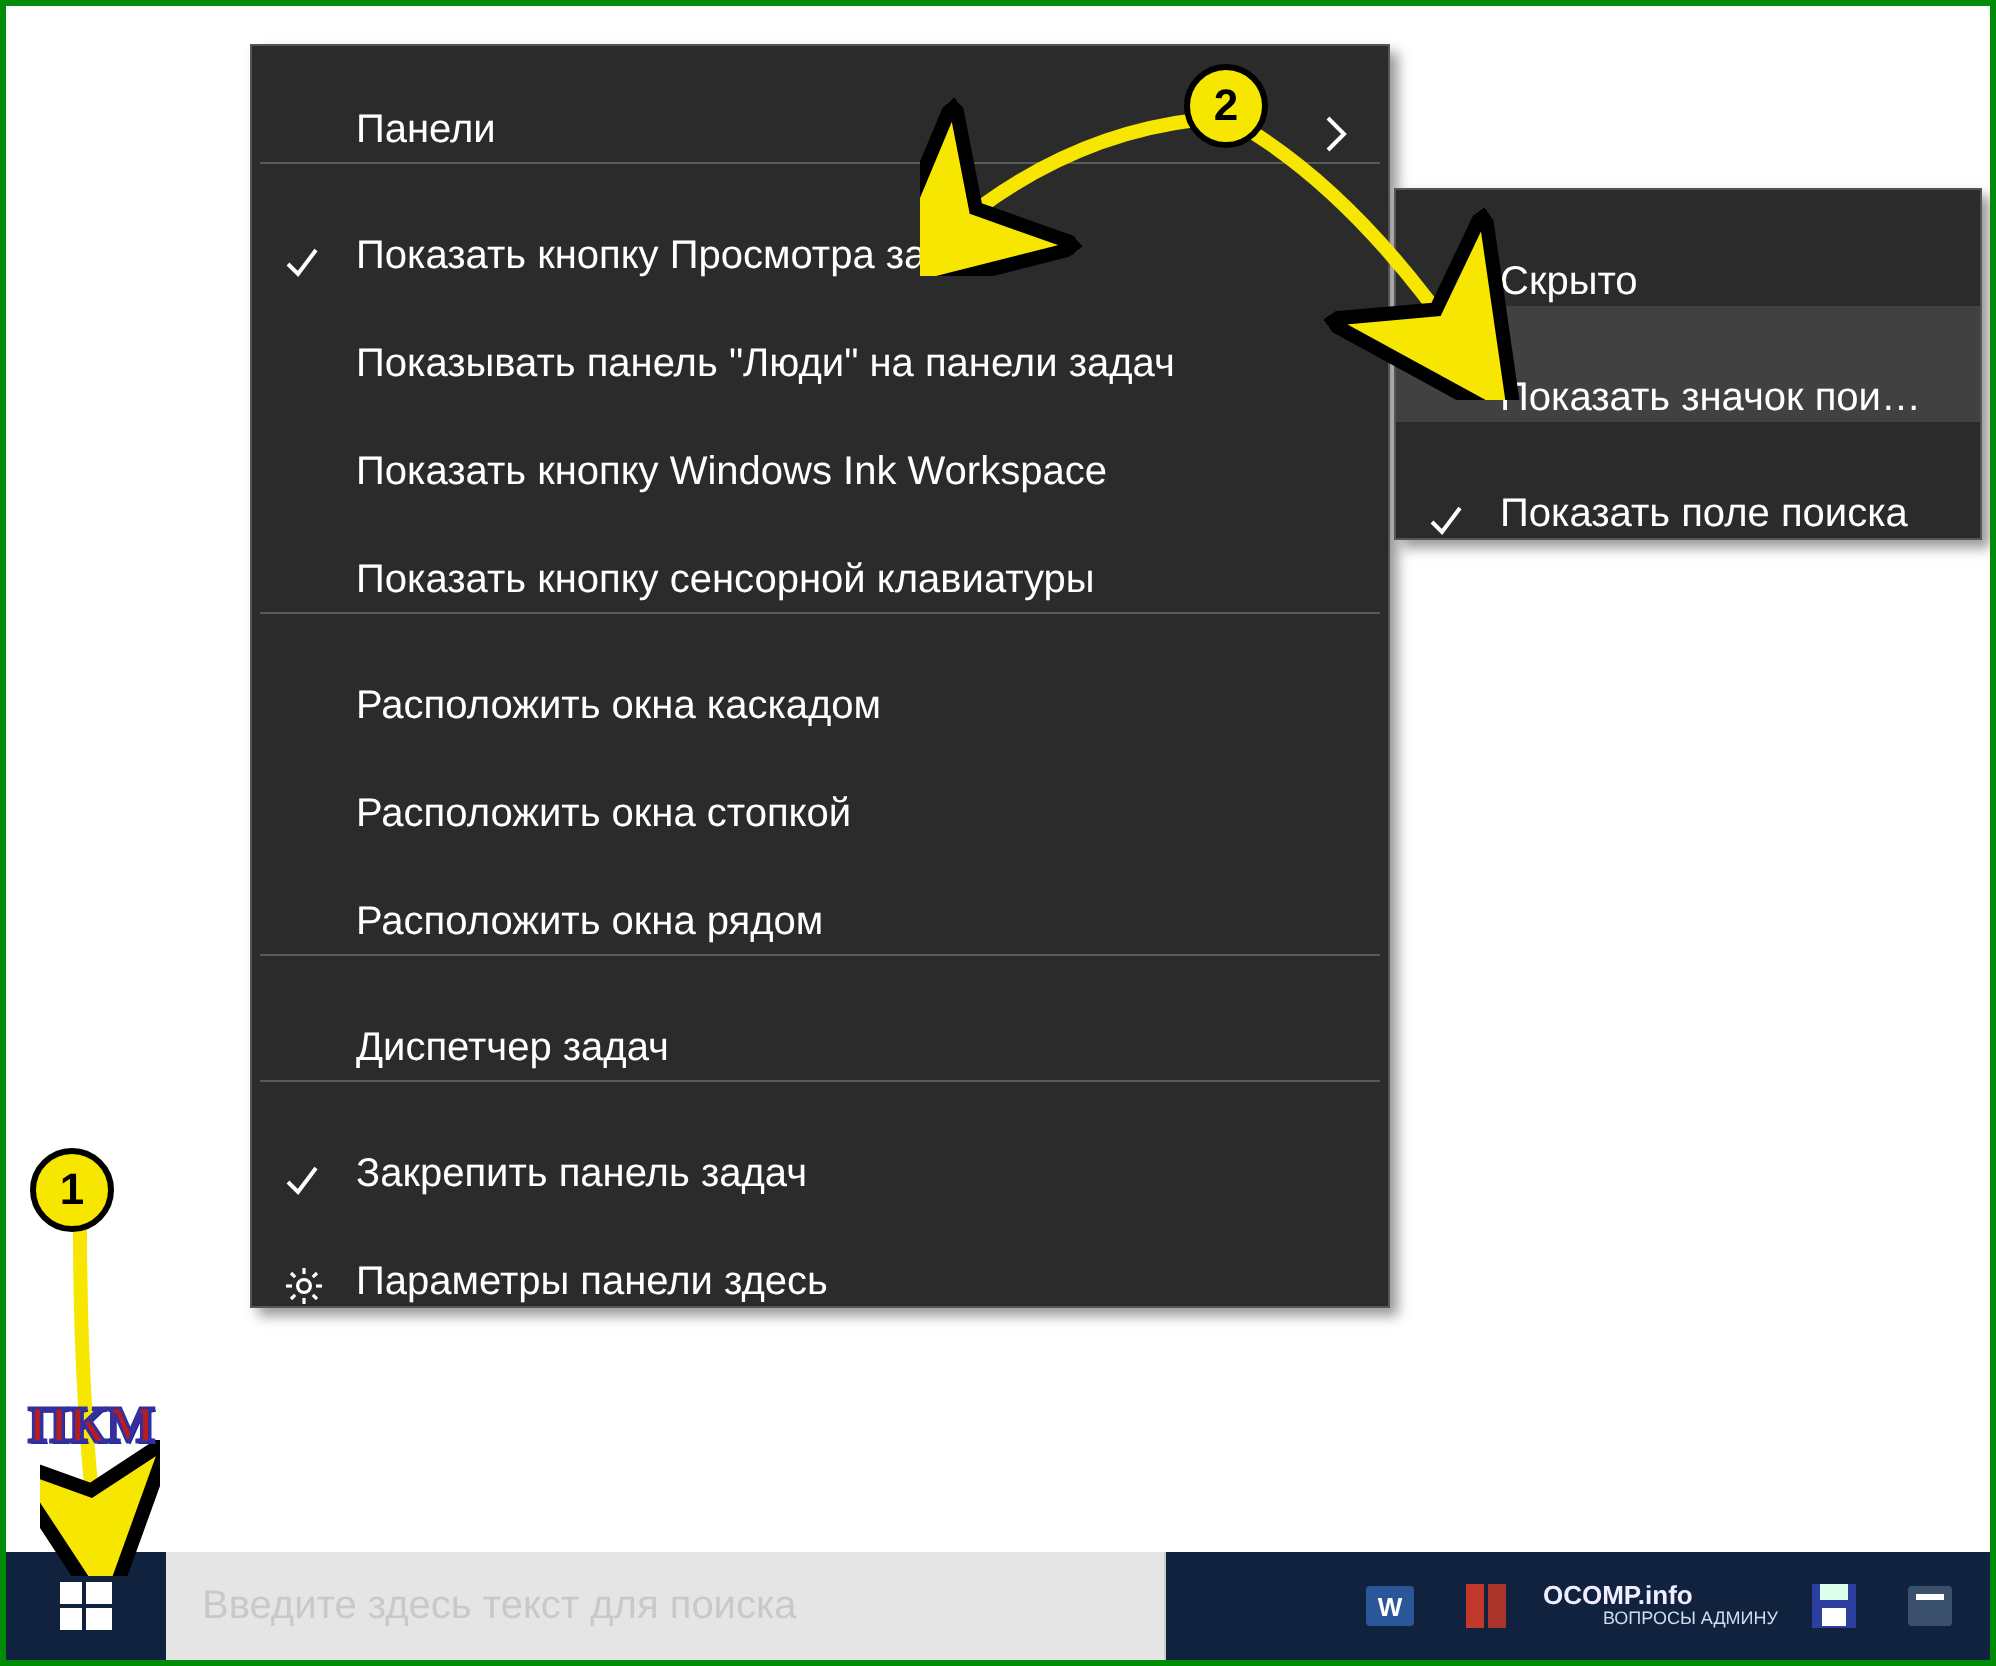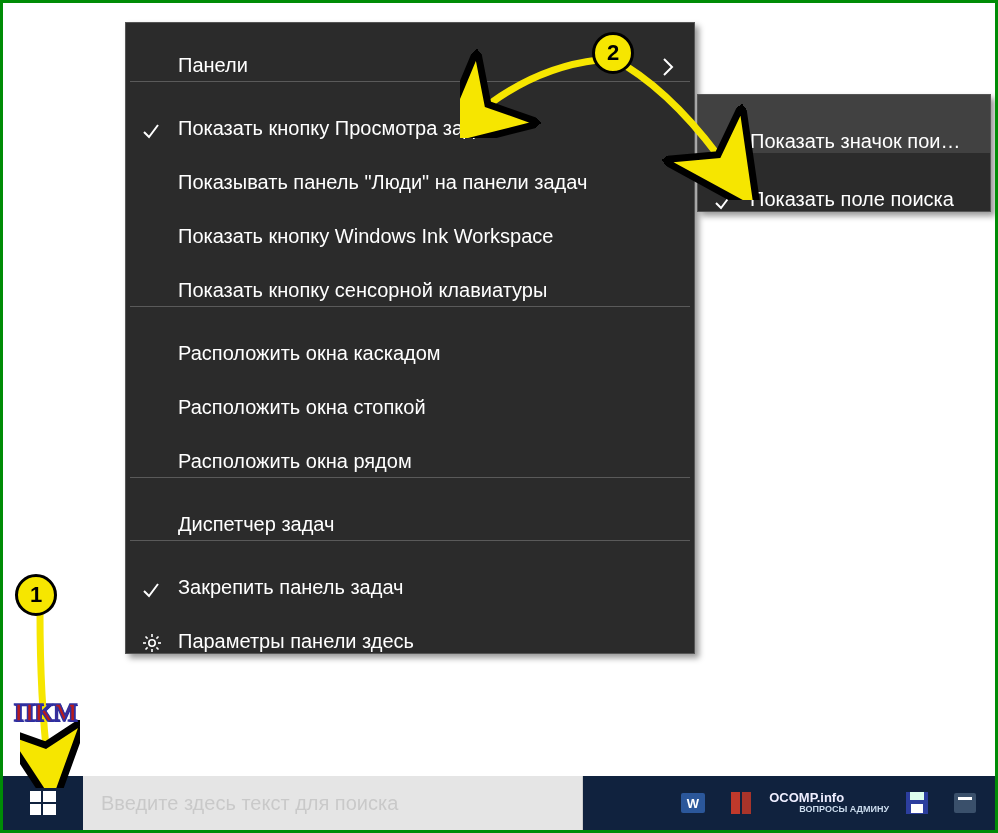--- a/index.html
+++ b/index.html
@@ -85,21 +85,21 @@
     flex: 1 1 auto;
     background: #10223e;
     display: flex;
     align-items: center;
     justify-content: flex-end;
     padding-right: 10px;
     gap: 8px;
   }
   .pill { width: 40px; height: 40px; display:flex; align-items:center; justify-content:center;}
   .watermark { color:#eef; font-size:13px; line-height:1.1; text-align:left; font-weight:600; }
-  .watermark .tiny { font-size:9px; color:#cde; font-weight:700;padding-left:30px; }
+  .watermark .tiny { font-size:9px; color:#cde; font-weight:400;padding-left:30px; }
 
   
   .badge {
     position: absolute;
     width: 42px; height: 42px;
     border-radius: 50%;
     background: #f6e600;
     border: 3px solid #000;
     display: flex; align-items:center; justify-content:center;
     font-weight: 700; font-size: 22px; color:#000;
@@ -194,20 +194,24 @@
             <line x1="16.5" y1="3.5" x2="14.4" y2="5.6"></line>
             <line x1="5.6" y1="14.4" x2="3.5" y2="16.5"></line>
           </g>
         </svg>
     </span>
     <span class="label">Параметры панели здесь</span>
   </div>
 </div>
 
 <div class="sub ctx" style="left:697px;top:94px;width:294px">
+  <div class="item">
+    <span class="icon-slot"></span>
+    <span class="label">Скрыто</span>
+  </div>
   <div class="item hovered">
     <span class="icon-slot"></span>
     <span class="label">Показать значок поиска</span>
   </div>
   <div class="item">
     <span class="icon-slot">
       <svg width="18" height="18" viewBox="0 0 18 18">
           <path d="M2 10 L7 15 L16 3" fill="none" stroke="#fff" stroke-width="2"></path>
         </svg>
     </span>

